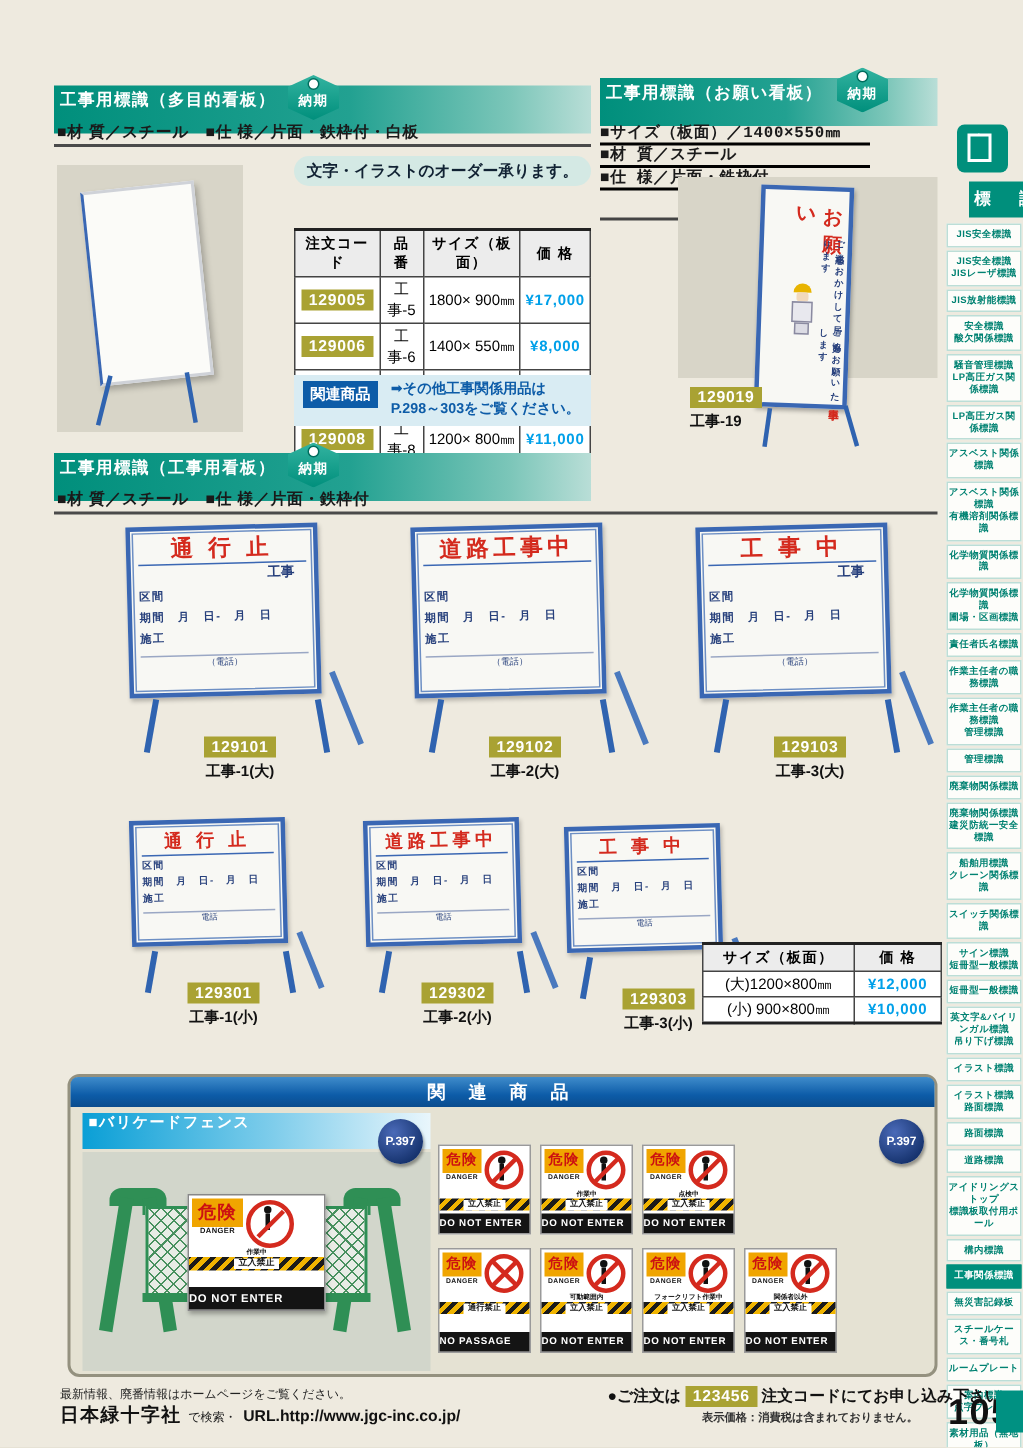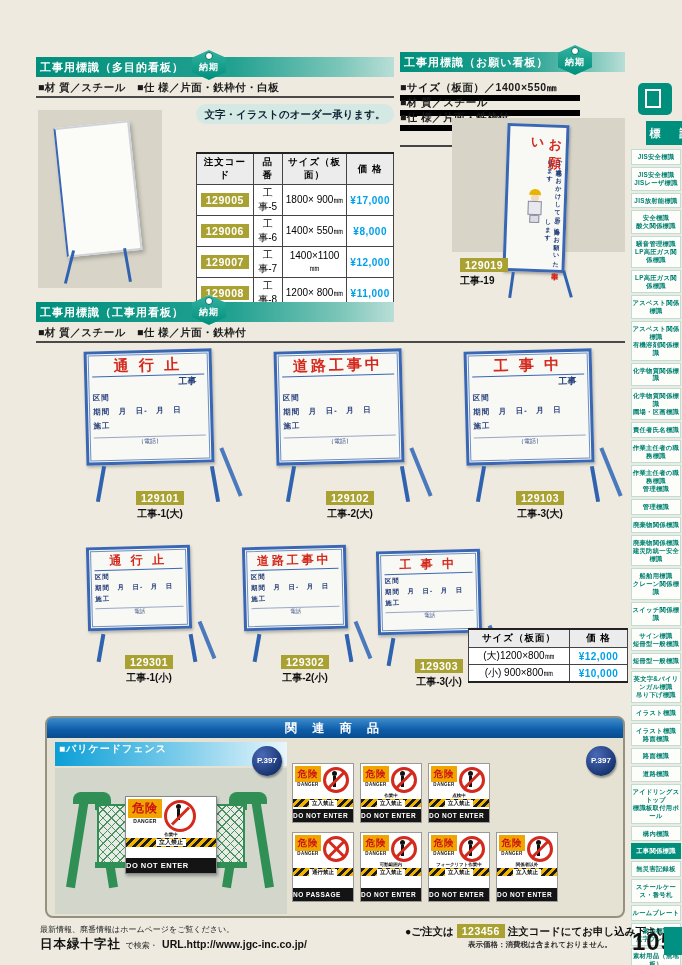--- a/index.html
+++ b/index.html
@@ -1,20 +1,20 @@
 <!DOCTYPE html>
 <html><head>
 <meta charset="utf-8">
 <style>
   * { margin:0; padding:0; box-sizing:border-box; }
   body { font-family:"Liberation Sans","DejaVu Sans",sans-serif; background:#d8d4c6; }
   #page { position:relative; width:682px; height:965px; background:#eeeadf; overflow:hidden; }
 
   
-  .sec-bar { position:absolute; height:20px; background:linear-gradient(90deg,#008f7c,#22a191 55%,#7cc6b9 85%,#b9ded7); color:#fff; font-size:11px; font-weight:bold; line-height:20px; padding-left:4px; letter-spacing:1px; }
+  .sec-bar { position:absolute; height:32px; background:linear-gradient(90deg,#008f7c,#22a191 55%,#7cc6b9 85%,#b9ded7); color:#fff; font-size:11px; font-weight:bold; line-height:20px; padding-left:4px; letter-spacing:1px; }
   .noki { position:absolute; top:-7px; width:34px; height:30px; background:linear-gradient(180deg,#33b3a0,#008f7c); clip-path:polygon(50% 0,100% 26%,100% 74%,50% 100%,0 74%,0 26%); color:#fff; font-size:9px; font-weight:bold; text-align:center; line-height:34px; letter-spacing:1px; }
   .noki .clock { position:absolute; top:2px; left:50%; margin-left:-4px; width:8px; height:8px; border-radius:50%; background:#fff; border:1px solid #006e5f; }
   .spec-line { position:absolute; font-size:10.5px; font-weight:bold; color:#1a1a1a; letter-spacing:0.5px; }
   .rule { position:absolute; border-top:2px solid #4a4a4a; }
 
   
   .photo { position:absolute; background:#d8d5c8; }
 
   
   .chip { display:inline-block; background:#a9a233; color:#fff; font-weight:bold; font-size:10.5px; padding:0 5px; line-height:14px; letter-spacing:0.5px; }
@@ -28,21 +28,21 @@
   td.codecell { padding:1px 2px; }
 
   
   .note-box { position:absolute; background:#d9ecf3; padding:4px 6px; }
   .note-chip { display:inline-block; background:#0d5ca8; color:#fff; font-size:10px; font-weight:bold; padding:2px 5px; vertical-align:top; }
   .note-text { display:inline-block; color:#0d5ca8; font-size:9.5px; font-weight:bold; white-space:pre-line; margin-left:4px; line-height:1.35; }
 
   .order-banner { position:absolute; background:#d4e9e4; border-radius:11px; text-align:center; font-size:10.5px; font-weight:bold; color:#123; line-height:20px; }
 
   
-  .u-line { border-bottom:6px solid #000000; }
+  .u-line { border-bottom:2px solid #000000;font-family:Liberation Mono, monospace; }
   .price-big { color:#00a0e9; font-weight:bold; font-size:14px; letter-spacing:0.5px; }
 
   
   .product { position:absolute; text-align:center; }
   .stand { position:relative; display:inline-block; }
   .board { position:relative; background:#f8f8f4; border:3px solid #3a67b3; padding:3px 5px 0 5px; text-align:left; transform:rotate(-1.5deg); box-shadow:1px 2px 3px rgba(0,0,0,0.25); }
   .board .inner-frame { position:absolute; inset:1px; border:1px solid #6d8fc4; pointer-events:none; }
   .s-title { color:#d42a1e; font-weight:bold; text-align:center; border-bottom:1px solid #3a67b3; letter-spacing:3px; }
   .s-sub { color:#27407c; font-weight:bold; text-align:right; padding-right:8px; }
   .s-line { color:#27407c; font-weight:bold; letter-spacing:1px; }
@@ -188,20 +188,25 @@
     </tr>
     <tr>
       <td class="codecell"><span class="chip">129008</span></td>
       <td>工事-8</td>
       <td>1200× 800㎜</td>
       <td class="price">¥11,000</td>
     </tr>
   </tbody>
     </table>
 
+  <div class="note-box" style="left:196px;top:250px;width:198px;">
+    <span class="note-chip">関連商品</span>
+    <span class="note-text">➡その他工事関係用品は
+P.298～303をご覧ください。</span>
+  </div>
 
   <div class="sec-bar" style="left:400px;top:42px;width:225px;margin-top:10px;">
     <span>工事用標識（お願い看板）</span>
     <span class="noki" style="left:158px;"><span class="clock"></span><span>納期</span></span>
   </div>
   <div class="spec-line u-line" style="left:400px;top:81px;width:180px;">■サイズ（板面）／1400×550㎜</div>
   <div class="spec-line u-line" style="left:400px;top:96px;width:180px;">■材 質／スチール</div>
   <div class="spec-line u-line" style="left:400px;top:111px;width:180px;">■仕 様／片面・鉄枠付</div>
   <div class="spec-line" style="left:400px;top:126px;width:180px;border-bottom:2px solid #444;padding-bottom:2px;">
     <span style="margin-left:60px;letter-spacing:3px;">価 格</span>

